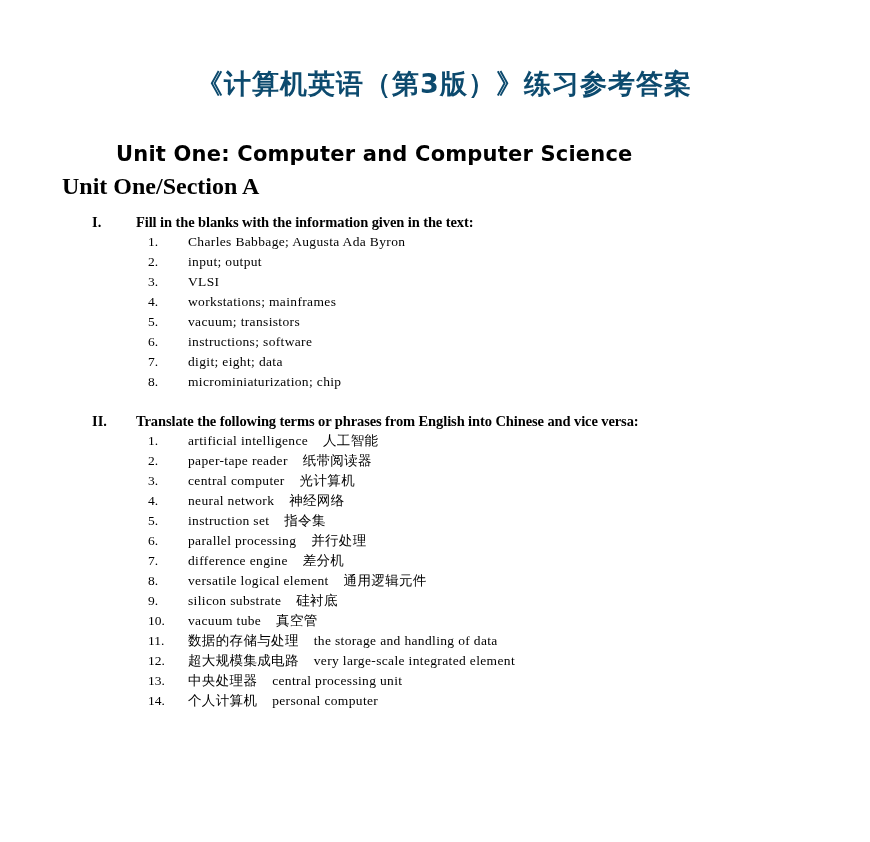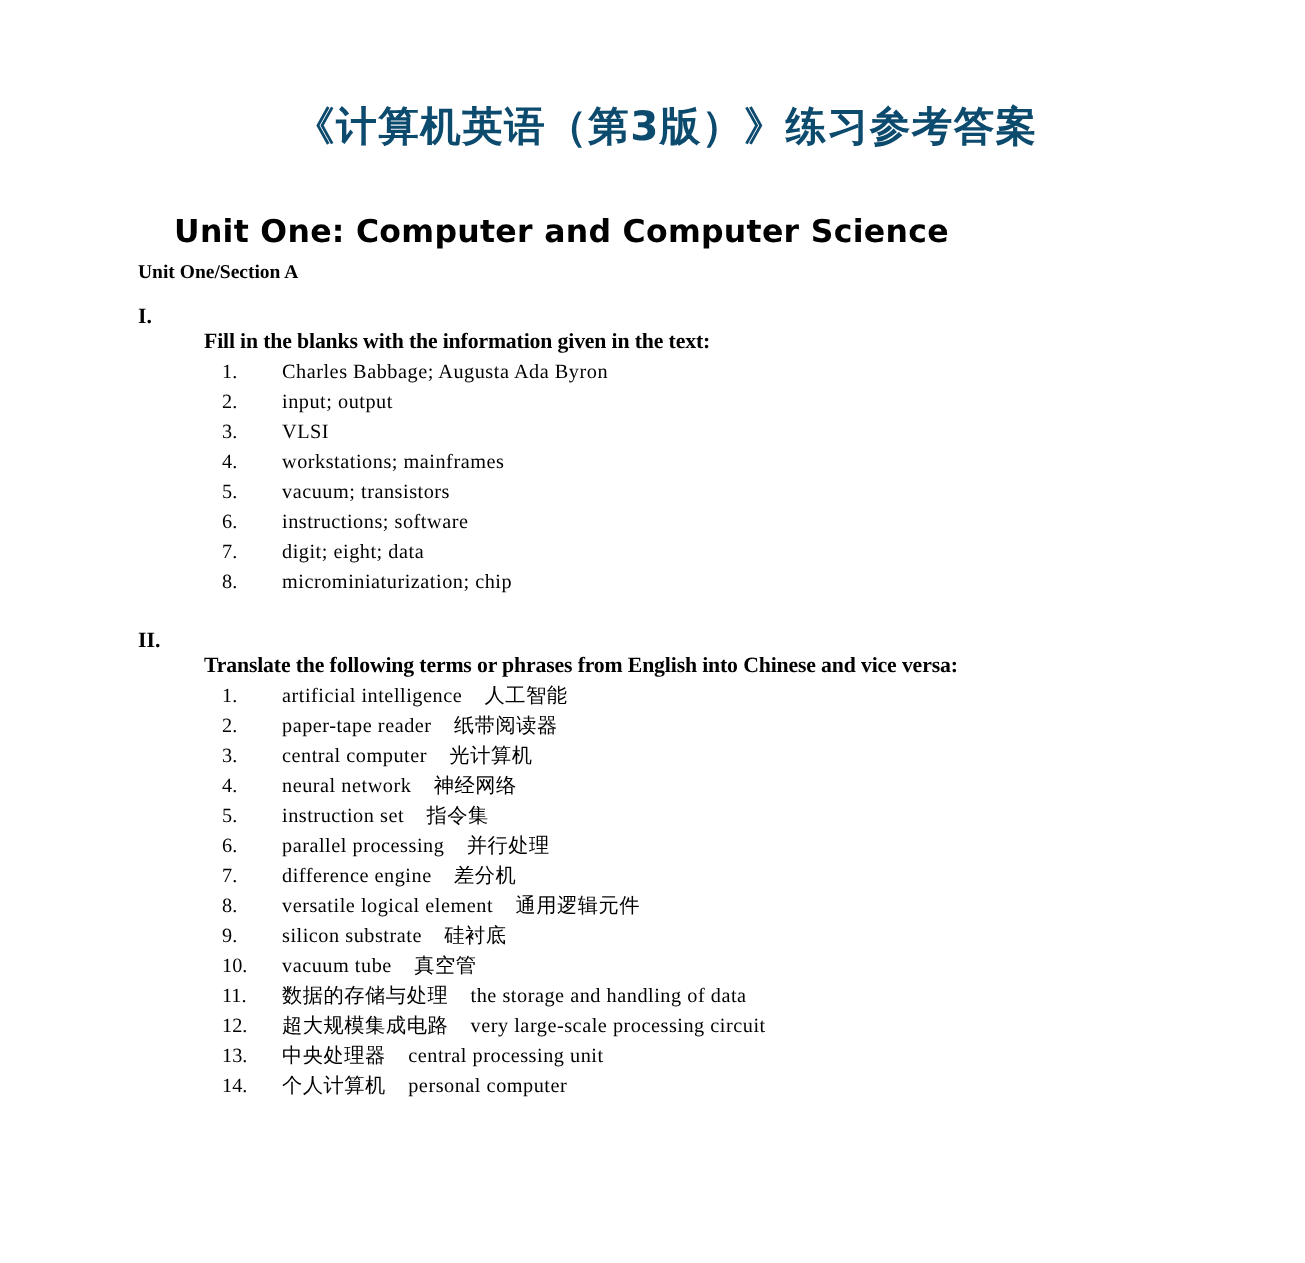--- a/index.html
+++ b/index.html
@@ -37,24 +37,24 @@
     font-weight: bold;
     font-size: 21px;
     margin: 0;
     padding-top: 40px;
     padding-left: 116px;
     letter-spacing: 0.2px;
   }
   .section-heading {
     font-family: "Liberation Serif", serif;
     font-weight: bold;
-    font-size: 13px;
+    font-size: 24px;
     margin: 0;
     padding-top: 7px;
-    padding-left: 92px;
+    padding-left: 62px;
   }
   .exercise {
     margin-top: 14px;
   }
   .exercise.second {
     margin-top: 24px;
   }
   .ex-head {
     display: flex;
     padding-left: 92px;
@@ -63,21 +63,20 @@
     font-family: "Liberation Serif", serif;
   }
   .ex-num {
     width: 44px;
     flex: 0 0 44px;
     font-weight: bold;
   }
   .ex-title {
     font-weight: bold;
     letter-spacing: -0.1px;
-    margin-top: 17px;
   }
   .answers {
     margin-top: 4px;
   }
   .ans-row {
     display: flex;
     padding-left: 148px;
     font-size: 13.5px;
     line-height: 1.0;
     margin-bottom: 6.5px;
@@ -192,21 +191,21 @@
       <div class="ans-row">
         <span class="ans-idx">10.</span>
         <span class="ans-text">vacuum tube    真空管</span>
       </div>
       <div class="ans-row">
         <span class="ans-idx">11.</span>
         <span class="ans-text cn">数据的存储与处理    the storage and handling of data</span>
       </div>
       <div class="ans-row">
         <span class="ans-idx">12.</span>
-        <span class="ans-text cn">超大规模集成电路    very large-scale processing circuit</span>
+        <span class="ans-text cn">超大规模集成电路    very large-scale integrated element</span>
       </div>
       <div class="ans-row">
         <span class="ans-idx">13.</span>
         <span class="ans-text cn">中央处理器    central processing unit</span>
       </div>
       <div class="ans-row">
         <span class="ans-idx">14.</span>
         <span class="ans-text cn">个人计算机    personal computer</span>
       </div>
     </div>

